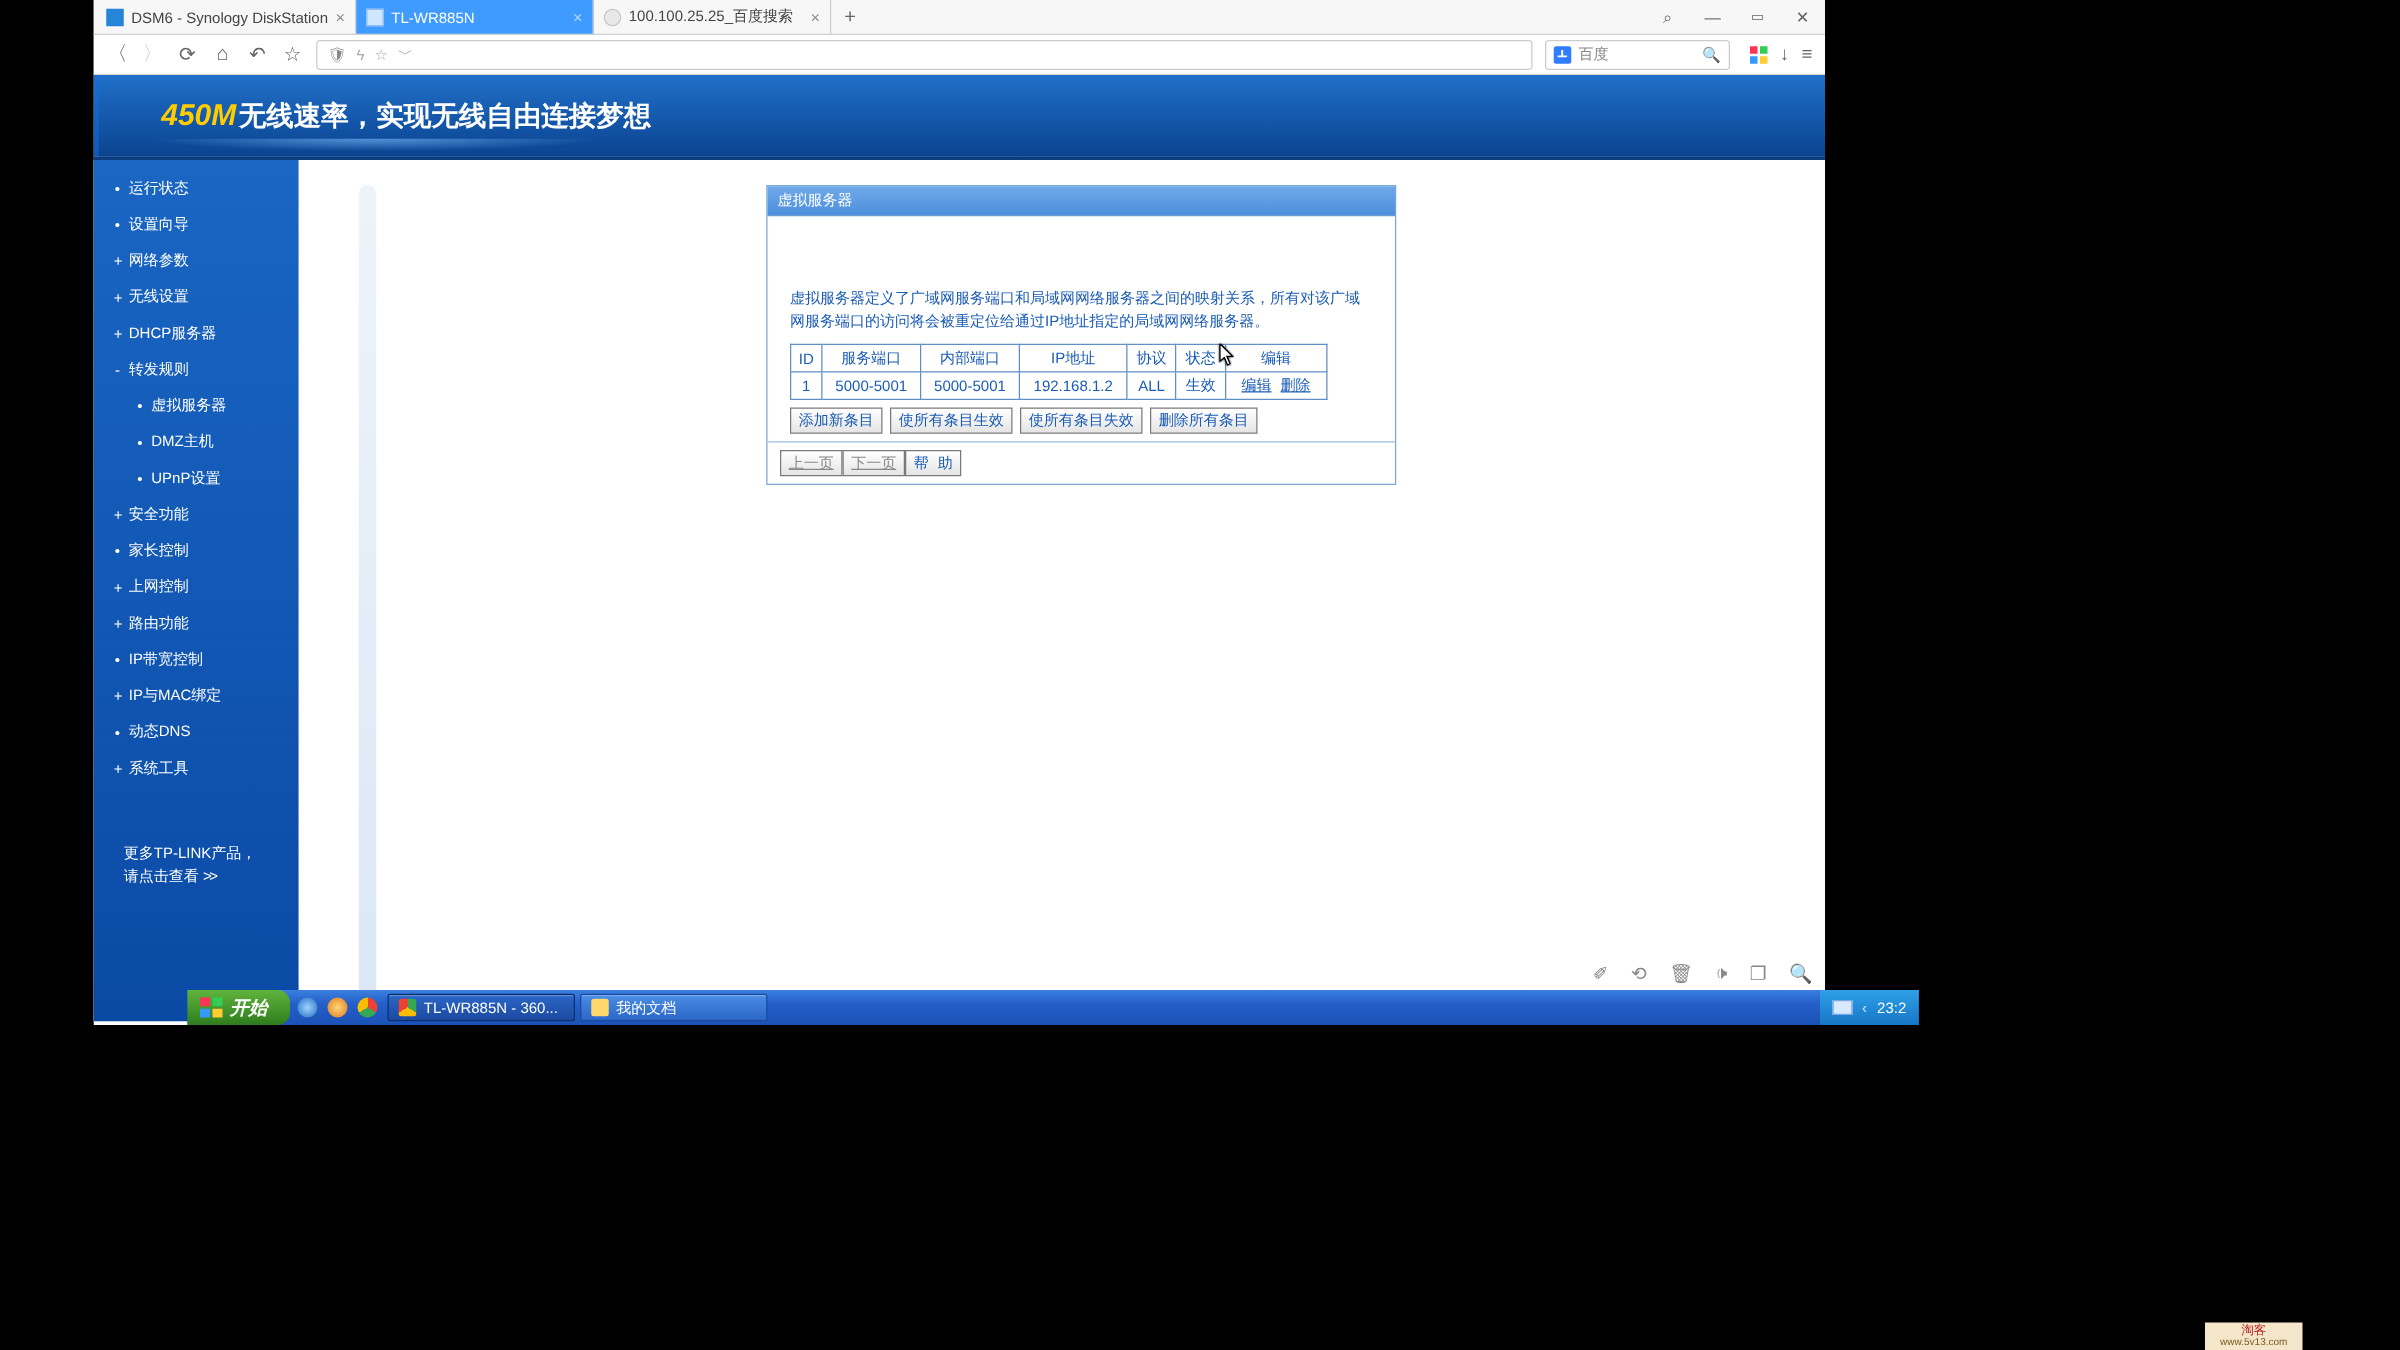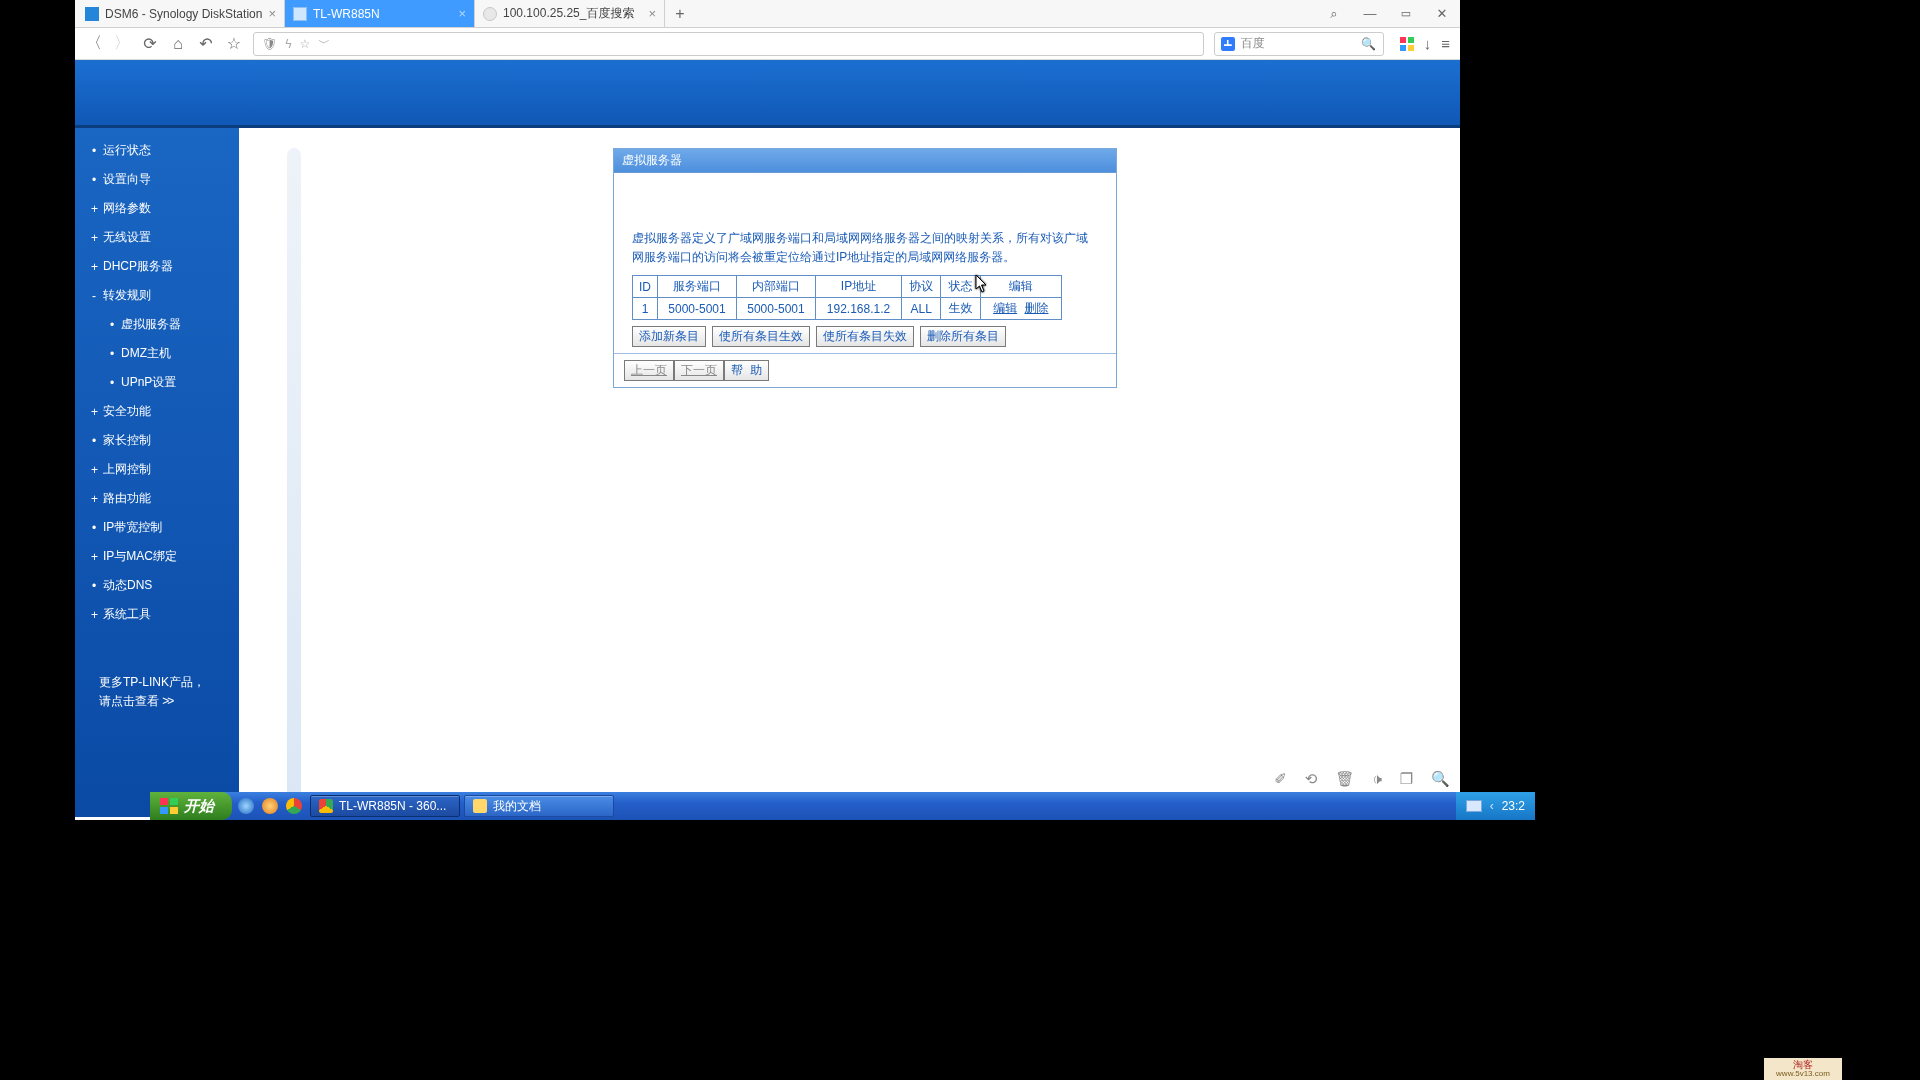--- a/index.html
+++ b/index.html
@@ -70,21 +70,21 @@
     padding: 2px 8px;
     height: 24px;
     min-width: 300px;
   }
   .url-box .shield { color:#888; font-size:12px; }
   .url-box .url { color:#222; font-size:13px; flex:1; }
   .right-icons { display:flex; align-items:center; gap:10px; margin-left:6px;}
   .right-icons span { color:#666; font-size:15px; }
   .search-box {
     border:1px solid #ccc; border-radius:3px; height:24px; display:flex; align-items:center;
-    padding:0 6px; gap:6px; width:170px; color:#888;
+    padding:0 6px; gap:6px; width:148px; color:#888;
   }
   .search-box .baidu-ico { width:14px; height:14px; background:#2f7cff; border-radius:2px; position:relative; }
   .search-box .baidu-ico::after { content:""; position:absolute; inset:3px; background:#fff; clip-path: polygon(40% 0,60% 0,60% 60%,100% 60%,100% 80%,0 80%,0 60%,40% 60%);}
   .grid-ico {
     width:14px; height:14px; display:inline-block; position:relative;
   }
   .grid-ico i { position:absolute; width:6px; height:6px; }
   .grid-ico i:nth-child(1){left:0;top:0;background:#f35;}
   .grid-ico i:nth-child(2){right:0;top:0;background:#3c5;}
   .grid-ico i:nth-child(3){left:0;bottom:0;background:#39f;}
@@ -351,20 +351,24 @@
           <i></i>
           <i></i>
           <i></i>
         </span>
       <span>↓</span>
       <span>≡</span>
     </div>
   </div>
 
   <div class="tplink-header">
+    <div class="tplink-banner">
+      <span class="b450">450M</span>
+      <span class="brest">无线速率，实现无线自由连接梦想</span>
+    </div>
   </div>
 
   <div class="page-body">
     <div class="sidebar">
       <div id="side-items">
           <div class="menu-item">
             <span class="bullet">•</span>
             <span>运行状态</span>
           </div>
           <div class="menu-item">

